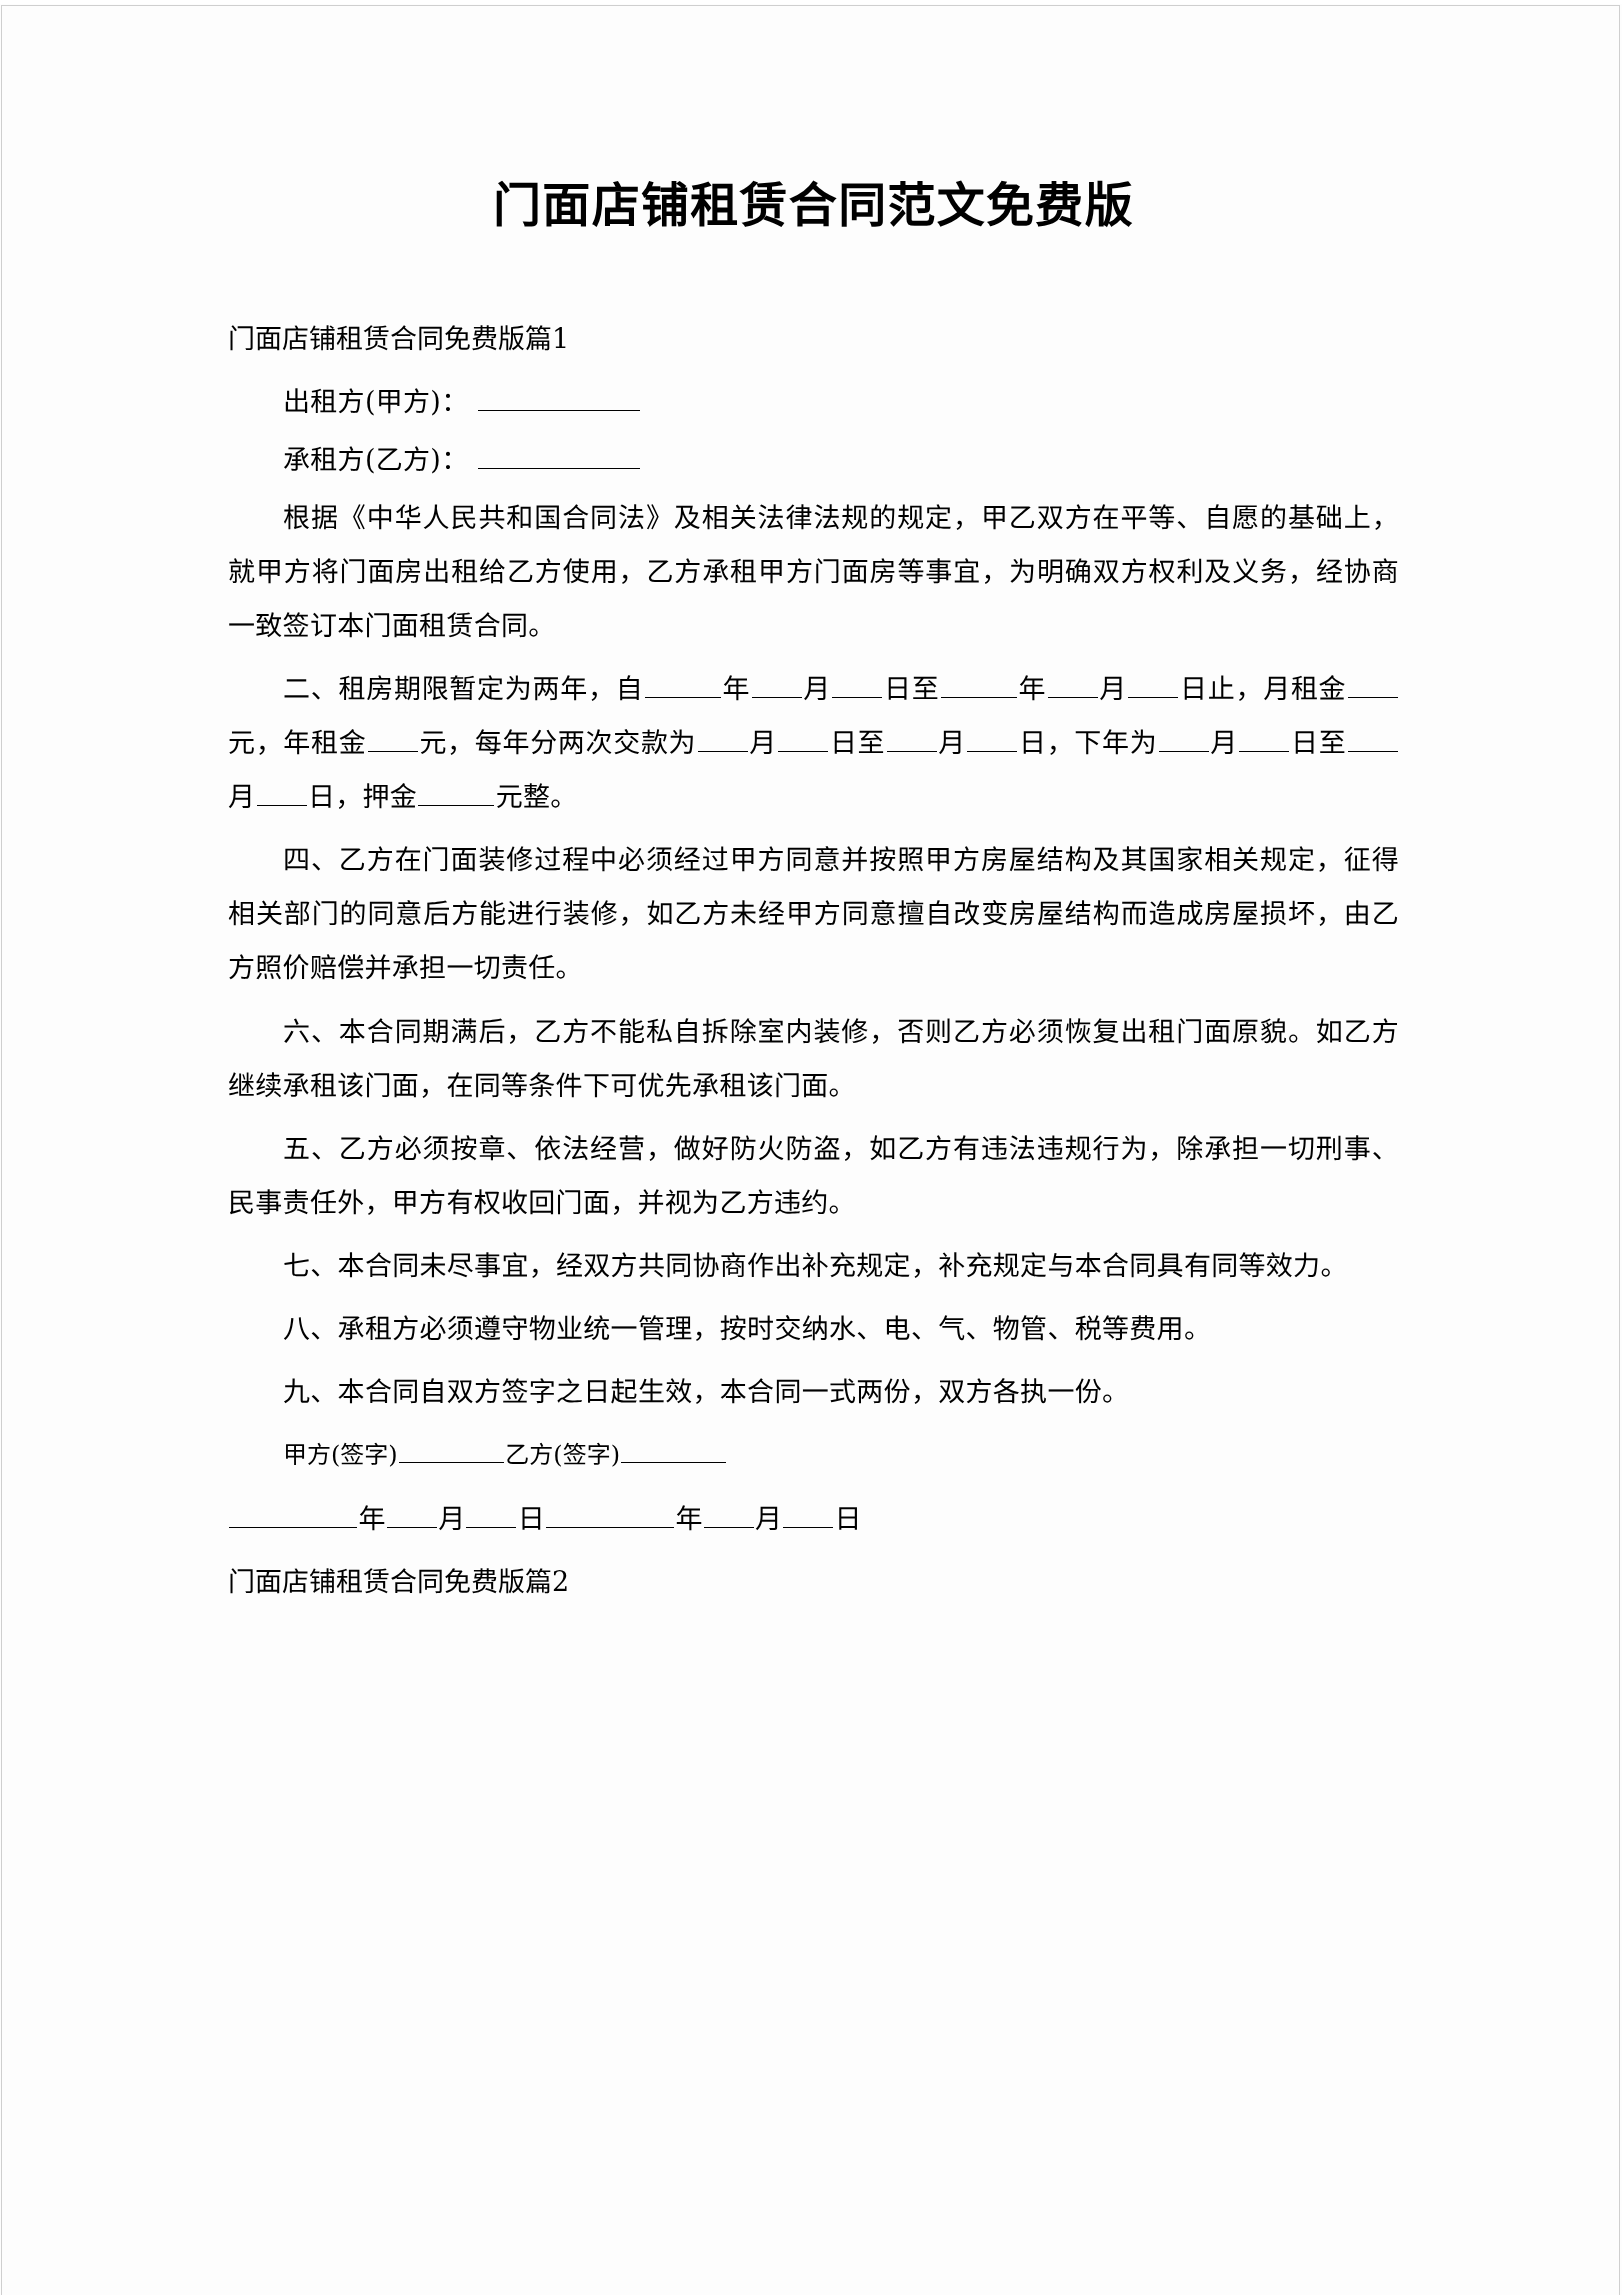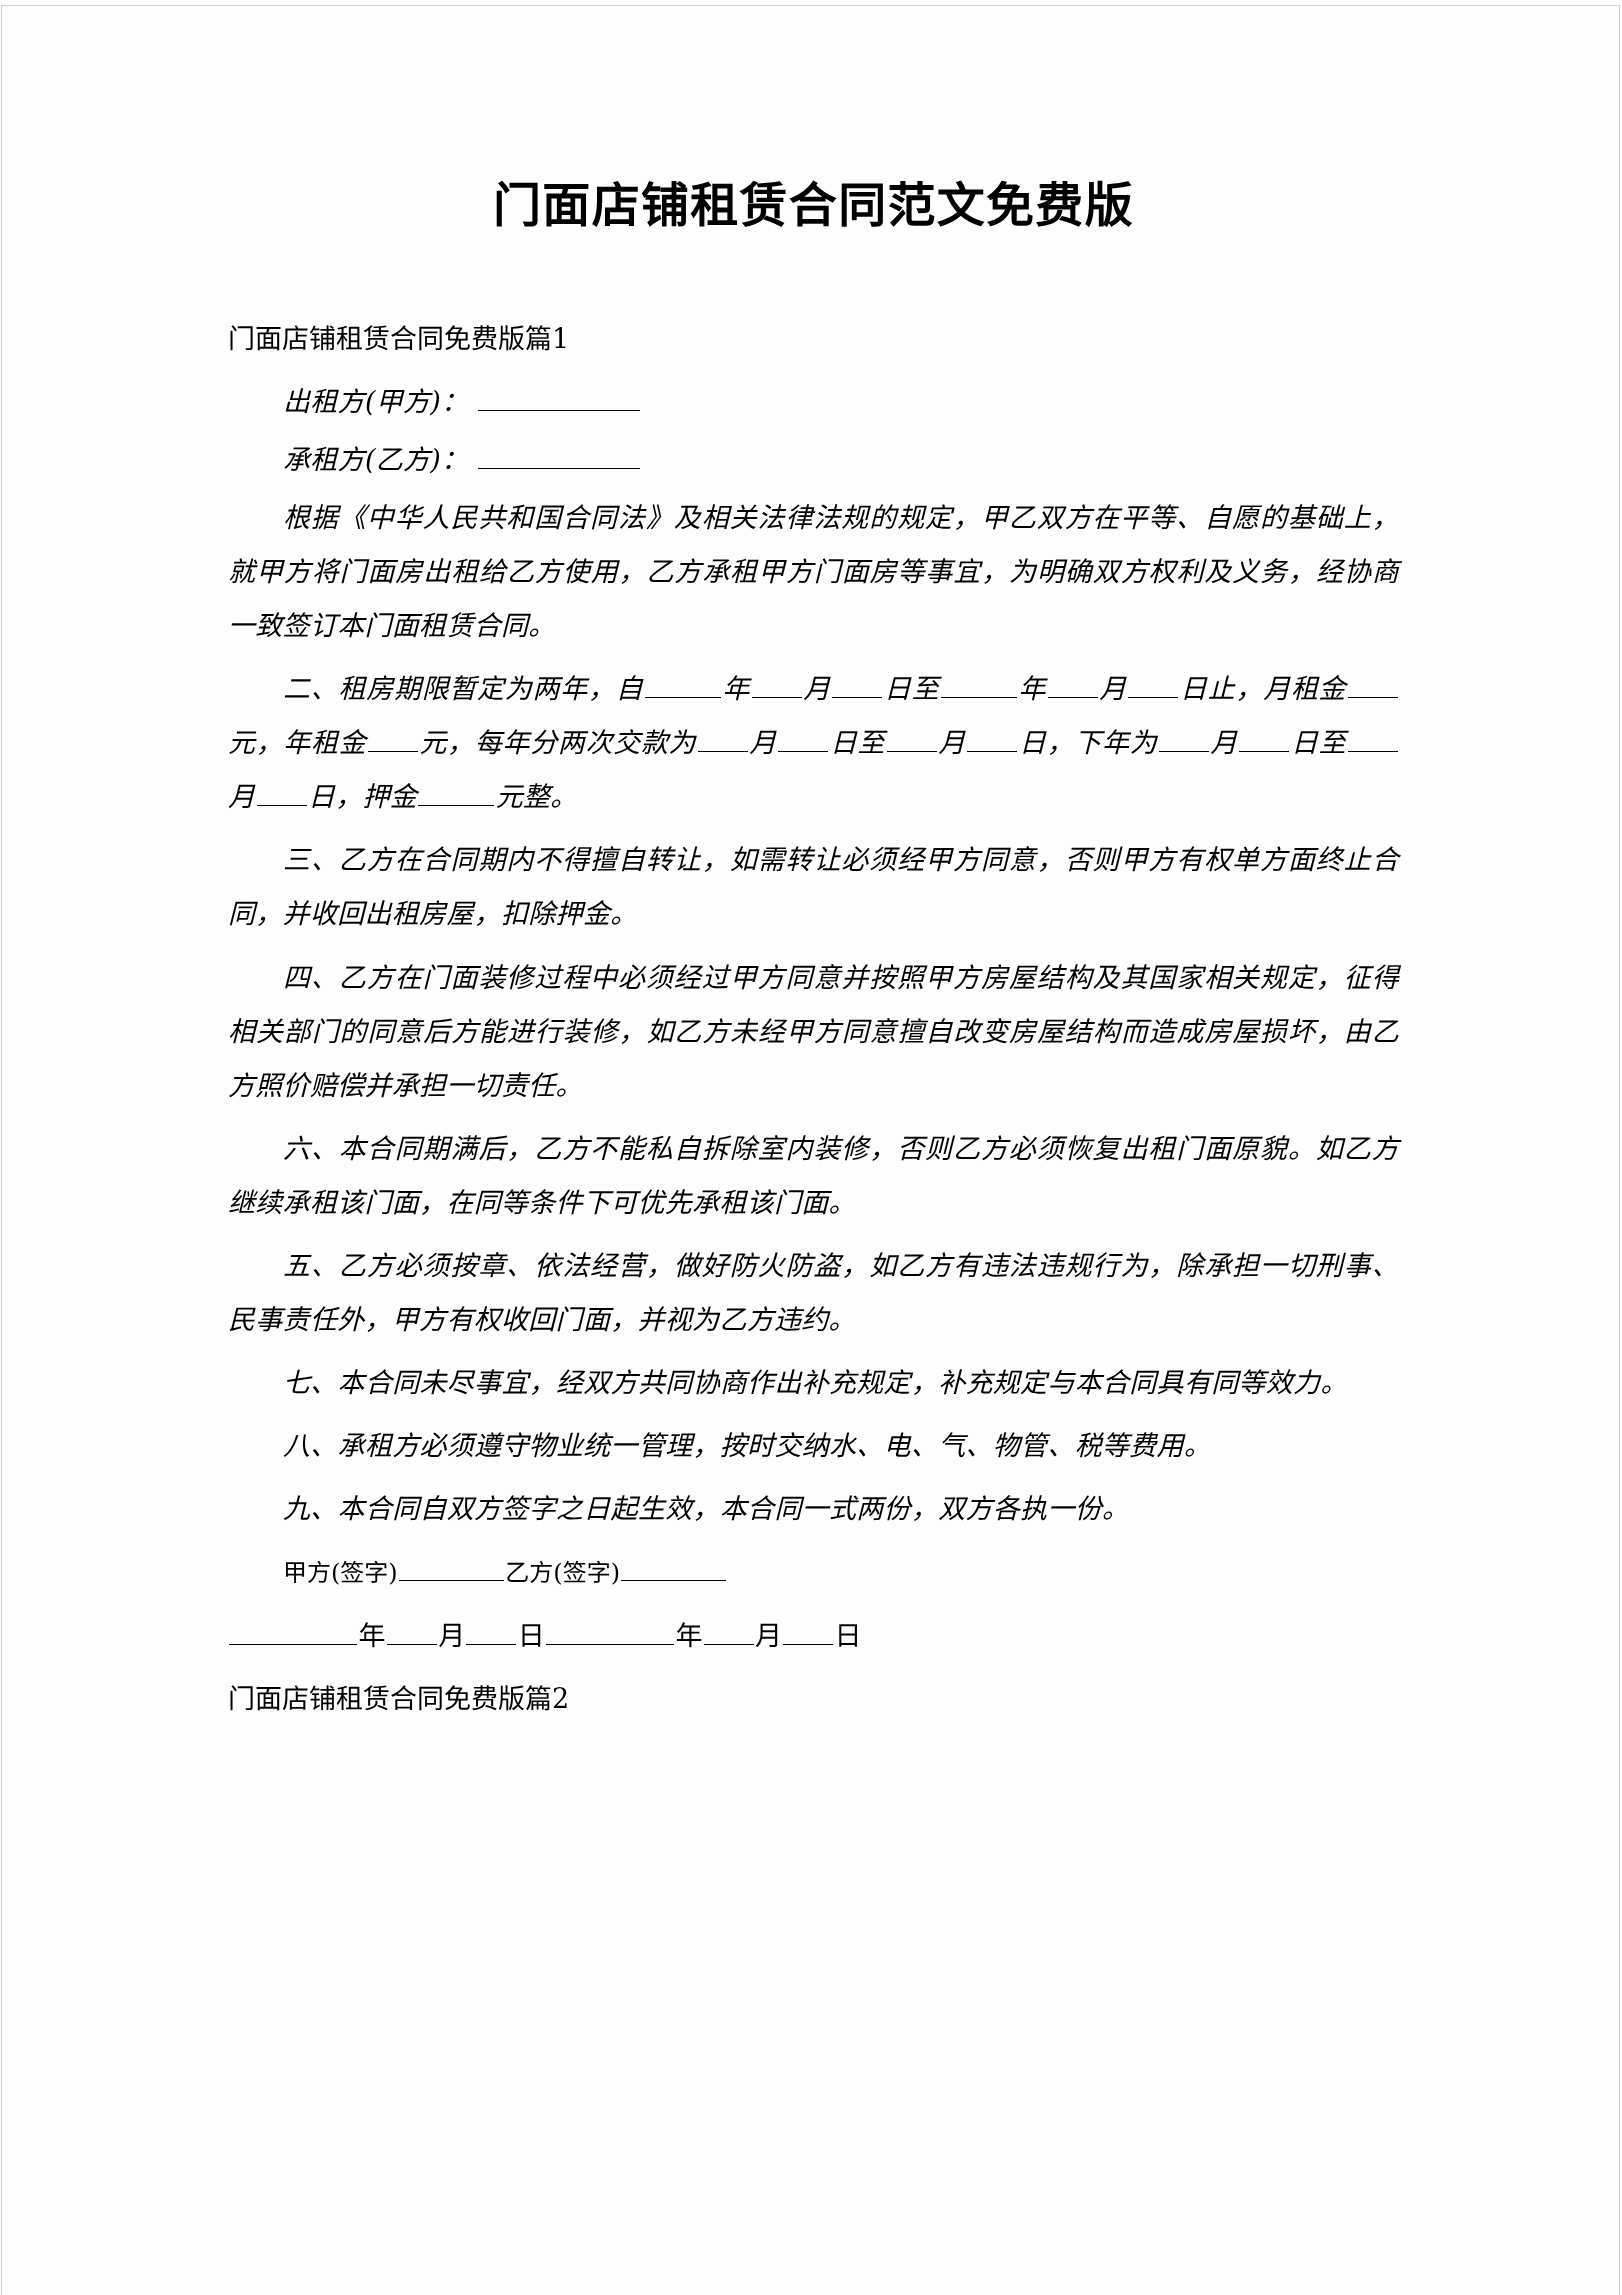--- a/index.html
+++ b/index.html
@@ -58,21 +58,20 @@
   }
 
   
   .para {
     font-size: 27px;
     line-height: 54px;
     letter-spacing: 0.3px;
     text-align: justify;
     text-justify: inter-ideograph;
     margin: 0 0 9.2px 0;
-    font-style: italic;
   }
   .para.indent {
     text-indent: 55px;
   }
   .para.tight {
     margin-bottom: 3.9px;
   }
   .section-head {
     font-size: 27px;
     line-height: 54px;
@@ -132,21 +131,20 @@
       <span>承租方(乙方)：</span><span class="blank b-party"></span>
     </p>
 
     <p class="para indent">根据《中华人民共和国合同法》及相关法律法规的规定，甲乙双方在平等、自愿的基础上，就甲方将门面房出租给乙方使用，乙方承租甲方门面房等事宜，为明确双方权利及义务，经协商一致签订本门面租赁合同。</p>
 
 
     <p class="para indent">
       <span>二、租房期限暂定为两年，自</span><span class="blank b-md"></span><span>年</span><span class="blank b-sm"></span><span>月</span><span class="blank b-sm"></span><span>日至</span><span class="blank b-md"></span><span>年</span><span class="blank b-sm"></span><span>月</span><span class="blank b-sm"></span><span>日止，月租金</span><span class="blank b-sm"></span><span>元，年租金</span><span class="blank b-sm"></span><span>元，每年分两次交款为</span><span class="blank b-sm"></span><span>月</span><span class="blank b-sm"></span><span>日至</span><span class="blank b-sm"></span><span>月</span><span class="blank b-sm"></span><span>日，下年为</span><span class="blank b-sm"></span><span>月</span><span class="blank b-sm"></span><span>日至</span><span class="blank b-sm"></span><span>月</span><span class="blank b-sm"></span><span>日，押金</span><span class="blank b-md"></span><span>元整。</span>
     </p>
 
-    <p class="para indent">三、乙方在合同期内不得擅自转让，如需转让必须经甲方同意，否则甲方有权单方面终止合同，并收回出租房屋，扣除押金。</p>
 
     <p class="para indent">四、乙方在门面装修过程中必须经过甲方同意并按照甲方房屋结构及其国家相关规定，征得相关部门的同意后方能进行装修，如乙方未经甲方同意擅自改变房屋结构而造成房屋损坏，由乙方照价赔偿并承担一切责任。</p>
 
     <p class="para indent">六、本合同期满后，乙方不能私自拆除室内装修，否则乙方必须恢复出租门面原貌。如乙方继续承租该门面，在同等条件下可优先承租该门面。</p>
 
     <p class="para indent">五、乙方必须按章、依法经营，做好防火防盗，如乙方有违法违规行为，除承担一切刑事、民事责任外，甲方有权收回门面，并视为乙方违约。</p>
 
     <p class="para indent">七、本合同未尽事宜，经双方共同协商作出补充规定，补充规定与本合同具有同等效力。</p>
 
     <p class="para indent">八、承租方必须遵守物业统一管理，按时交纳水、电、气、物管、税等费用。</p>

